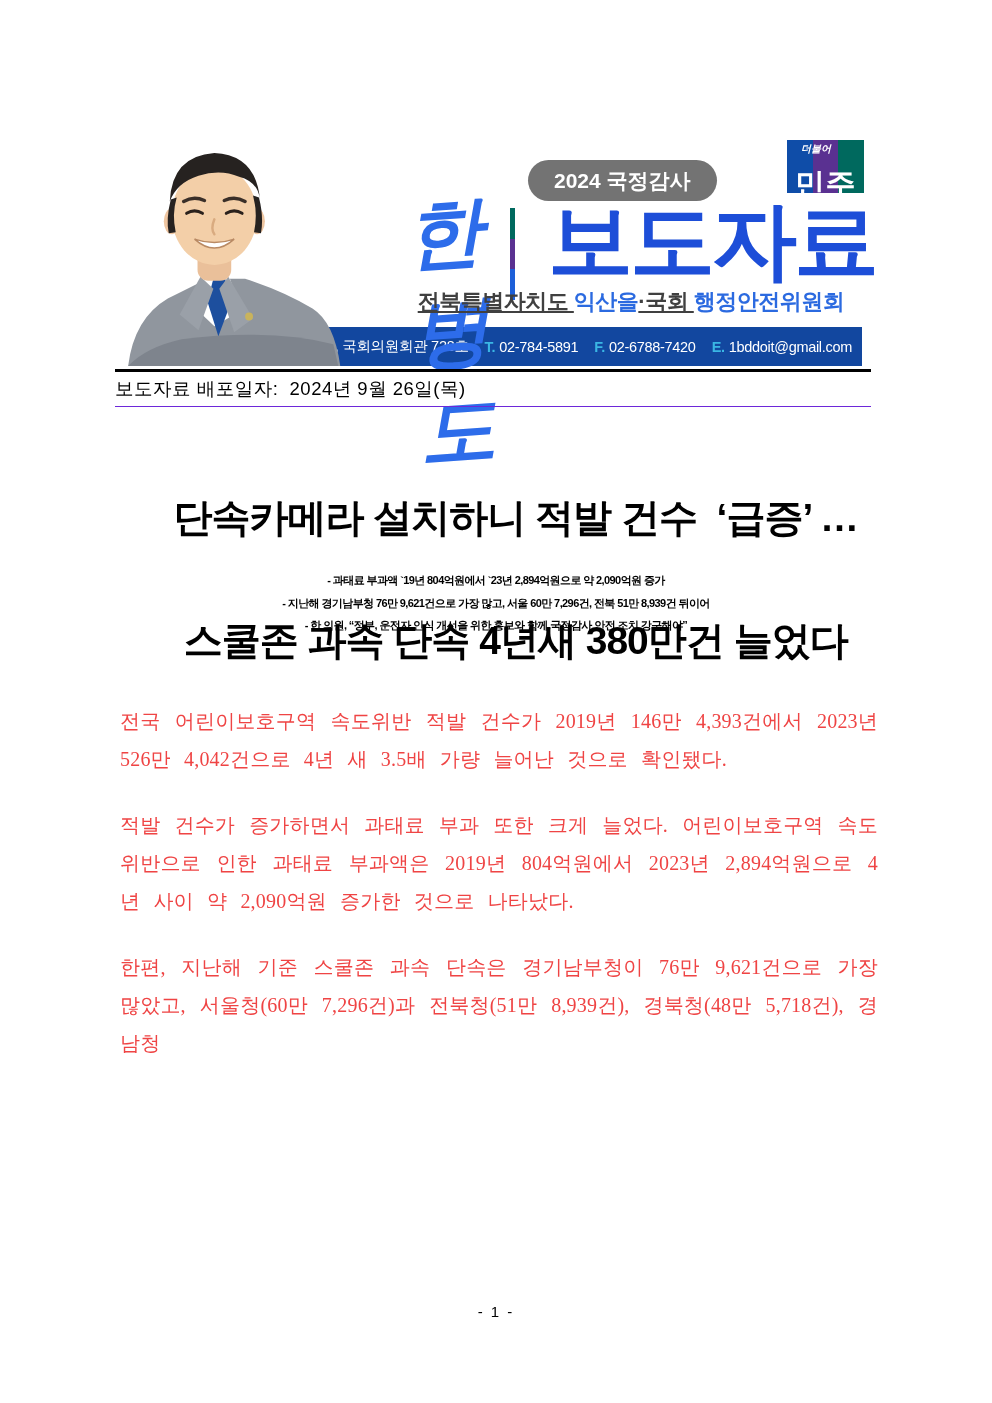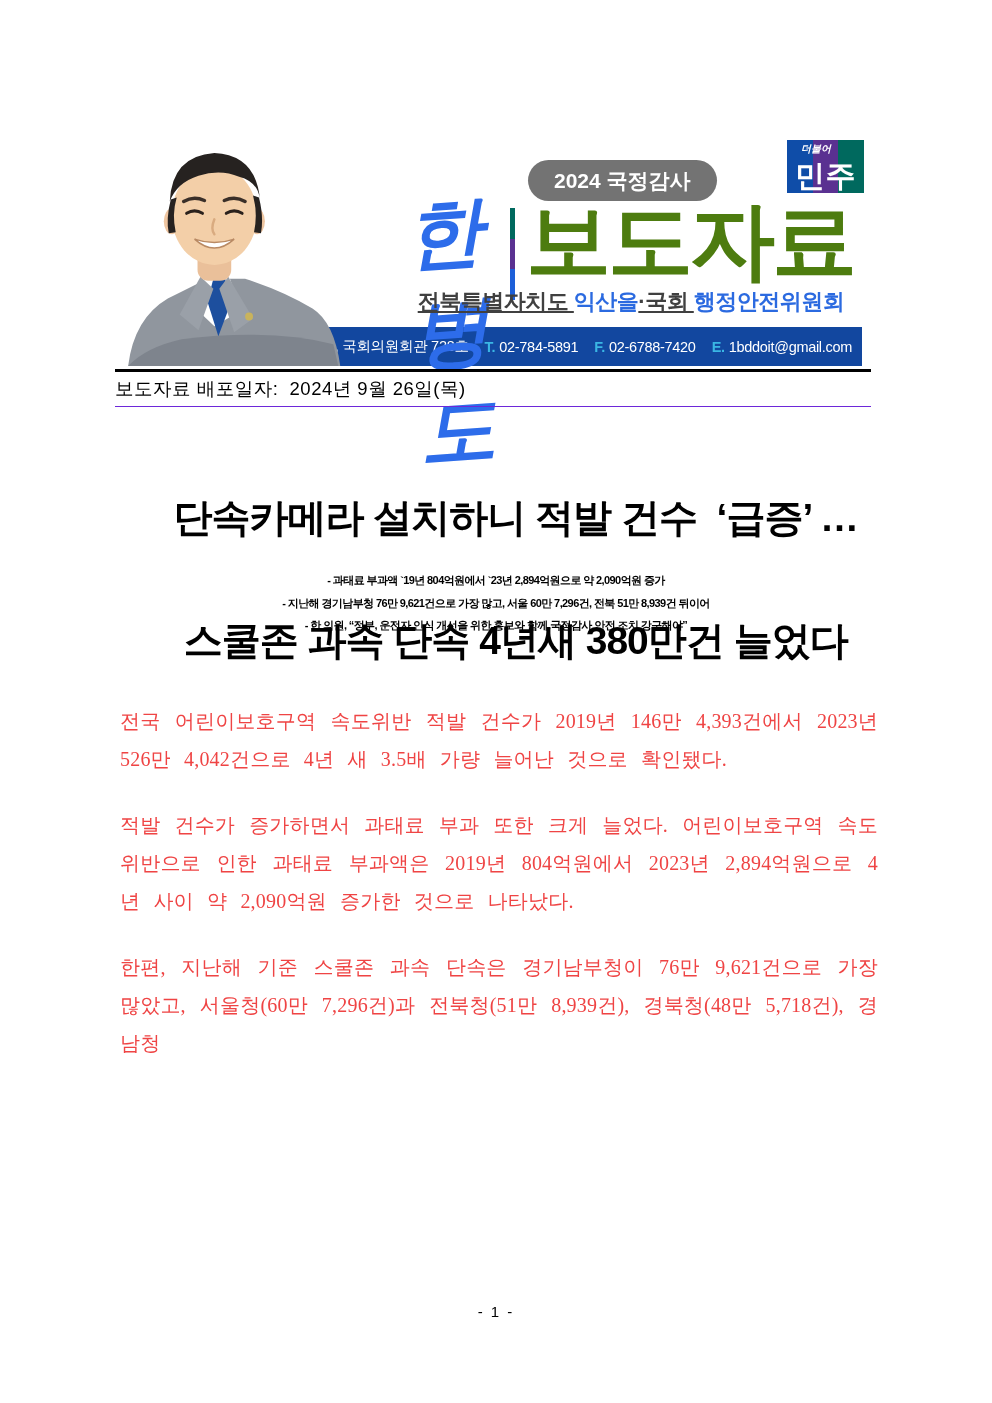--- a/index.html
+++ b/index.html
@@ -25,21 +25,21 @@
 
   .photo { position:absolute; left:2px; bottom:0; width:268px; height:226px; }
 
   .minjoo-logo {
     position:absolute; right:12px; top:0; width:77px; height:53px;
     background:linear-gradient(90deg,#0f4da8 0 33.4%,#5a3191 33.4% 66.7%,#00695e 66.7% 100%);
     color:#fff; text-align:center; overflow:hidden;
   }
   .minjoo-logo .small {
     display:block; font-size:10px; font-weight:bold; font-style:italic;
-    margin:4px 0 4px 14px; text-align:left; line-height:1;
+    margin:4px 0 12px 14px; text-align:left; line-height:1;
   }
   .minjoo-logo .big { display:block; font-size:30px; font-weight:700; line-height:1.2; letter-spacing:0.5px; }
 
   .badge {
     position:absolute; left:408px; top:20px; height:41px;
     background:#737373; color:#fff; border-radius:21px;
     padding:0 26px; font-size:21px; font-weight:bold;
     display:flex; align-items:center;
   }
 
@@ -51,22 +51,22 @@
   }
 
   .name-divider { position:absolute; left:390px; top:68px; width:5px; height:92px; display:flex; flex-direction:column; }
   .name-divider .seg { flex:1; width:100%; }
   .seg.teal   { background:#00695e; }
   .seg.purple { background:#5a3191; }
   .seg.blue   { background:#1d5fd8; }
 
   .press-title {
     position:absolute; left:406px; top:48px; width:350px;
-    font-size:85px; font-weight:900; color:#4d7c0f;
-    letter-spacing:-3px; line-height:1.25; text-align:left;
+    font-size:85px; font-weight:900; color:#1d4ed8;
+    letter-spacing:-3px; line-height:1.25; text-align:right;
   }
 
   .subtitle {
     position:absolute; left:264px; top:147px; width:494px;
     text-align:center; font-size:22px; font-weight:bold; letter-spacing:-0.5px;
     white-space:nowrap;
   }
   .subtitle .dark { color:#404040;text-decoration:underline; }
   .subtitle .blue { color:#2b6ae0; }
 

